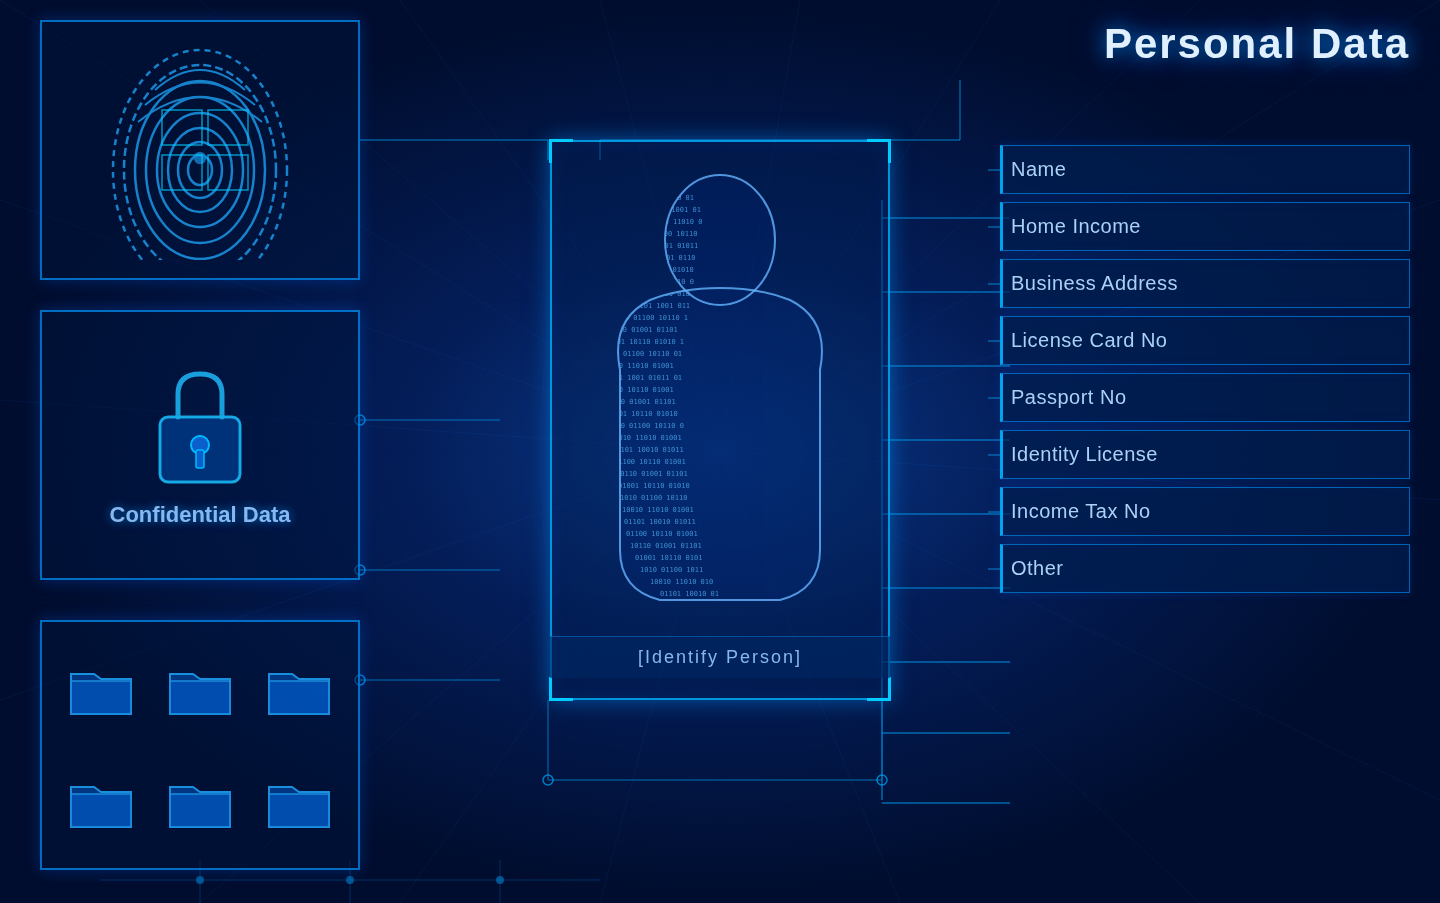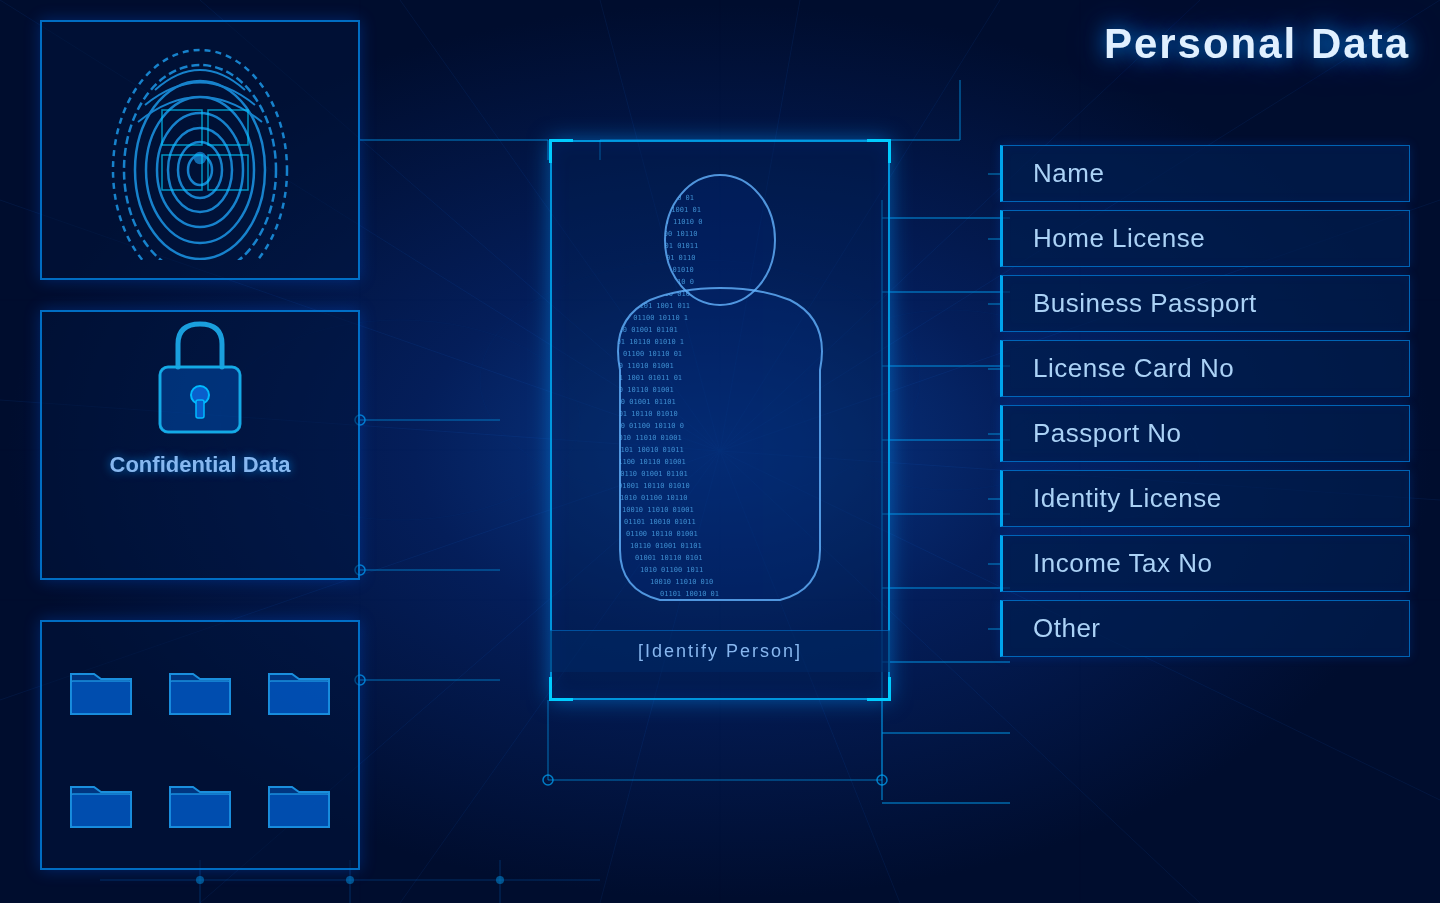--- a/index.html
+++ b/index.html
@@ -85,21 +85,21 @@
     }
 
     
     .silhouette-svg {
       width: 280px;
       height: 440px;
     }
 
     .identify-label {
       position: absolute;
-      bottom: 28px;
+      bottom: 22px;
       left: 0;
       right: 0;
       text-align: center;
       color: rgba(150, 200, 255, 0.9);
       font-size: 18px;
       letter-spacing: 2px;
       background: rgba(0, 40, 100, 0.6);
       padding: 10px;
       border-top: 1px solid rgba(0, 150, 255, 0.4);
     }
@@ -131,20 +131,21 @@
       top: 310px;
       left: 40px;
       width: 320px;
       height: 270px;
       border: 2px solid rgba(0, 150, 255, 0.7);
       background: rgba(0, 20, 60, 0.5);
       box-shadow: 0 0 15px rgba(0, 100, 255, 0.3);
       display: flex;
       flex-direction: column;
       align-items: center;
+      justify-content: center;
       gap: 10px;
     }
 
     .lock-icon-svg {
       width: 120px;
       height: 130px;
     }
 
     .confidential-label {
       color: rgba(150, 200, 255, 0.9);
@@ -189,23 +190,23 @@
       width: 410px;
       display: flex;
       flex-direction: column;
       gap: 8px;
     }
 
     .data-field-item {
       background: rgba(0, 30, 80, 0.7);
       border: 1px solid rgba(0, 150, 255, 0.6);
       border-left: 3px solid rgba(0, 180, 255, 0.9);
-      padding: 12px 30px;
+      padding: 12px 8px;
       color: rgba(180, 220, 255, 0.95);
-      font-size: 26px;
+      font-size: 20px;
       letter-spacing: 0.5px;
       box-shadow: 0 0 10px rgba(0, 100, 255, 0.2), inset 0 0 10px rgba(0, 50, 150, 0.1);
       cursor: pointer;
       transition: all 0.2s;
       position: relative;
     }
 
     .data-field-item::before {
       content: '';
       position: absolute;
@@ -473,22 +474,22 @@
         <ellipse cx="140" cy="70" rx="55" ry="65" fill="none" stroke="rgba(100,180,255,0.8)" stroke-width="2"></ellipse>
 
         <path d="M 40 200 Q 30 150 70 130 Q 100 118 140 118 Q 180 118 210 130 Q 250 150 240 200 L 240 380 Q 240 420 200 430 L 80 430 Q 40 420 40 380 Z" fill="none" stroke="rgba(100,180,255,0.8)" stroke-width="2"></path>
       </svg>
     </div>
     <div class="identify-label">[Identify Person]</div>
   </div>
 
   <div class="data-fields-panel">
   <div class="data-field-item">Name</div>
-      <div class="data-field-item">Home License</div>
-      <div class="data-field-item">Business Passport</div>
+      <div class="data-field-item">Home Income</div>
+      <div class="data-field-item">Business Address</div>
       <div class="data-field-item">License Card No</div>
       <div class="data-field-item">Passport No</div>
       <div class="data-field-item">Identity License</div>
       <div class="data-field-item">Income Tax No</div>
       <div class="data-field-item">Other</div>
     </div>
 
 </div>
 
 </body></html>

